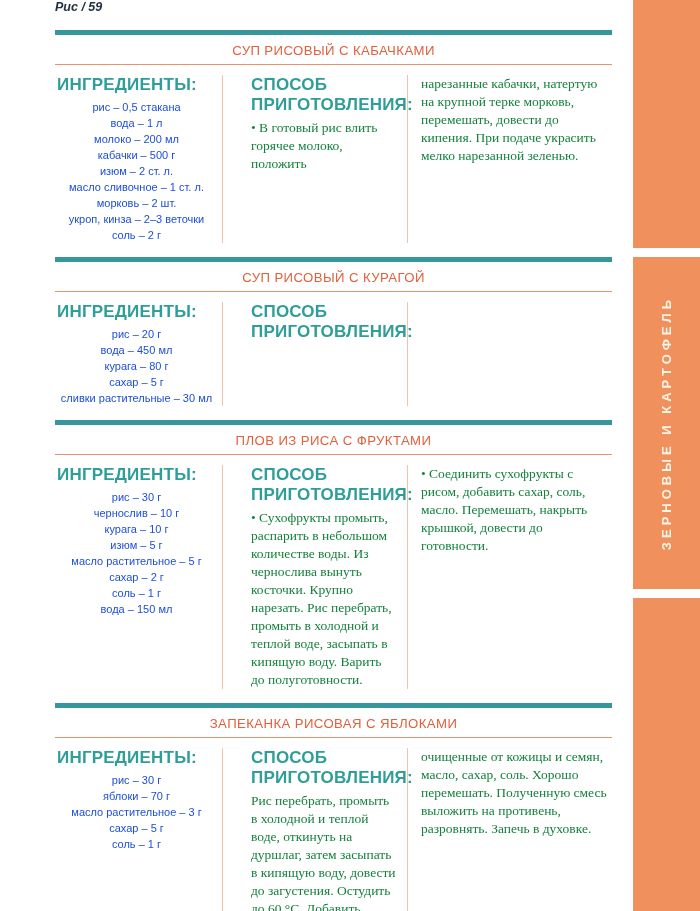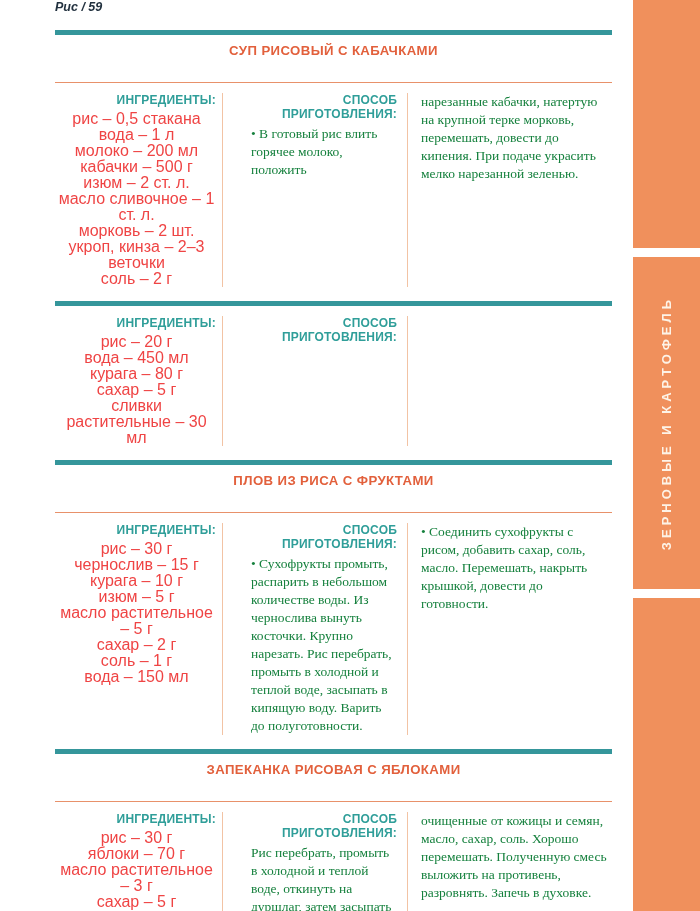--- a/index.html
+++ b/index.html
@@ -17,41 +17,41 @@
     margin-bottom:16px; padding-right:2px;
     text-align:left; font-style:italic; font-size:12.5px; color:#22313f;
   }
   .ph-sec { font-weight:bold; }
   .ph-sep { font-weight:bold; }
   .ph-num { font-weight:bold; }
 
   .recipe { border-top:5px solid #35969b; margin-bottom:10px; }
   .recipe-title {
     margin:0; text-align:center; color:#e2603c;
-    font-size:13.2px; font-weight:bold; letter-spacing:.4px;
-    padding:8px 0 24px; border-bottom:1px solid #e8916a;
+    font-size:13.2px; font-weight:normal; letter-spacing:.4px;
+    padding:8px 0 6px; border-bottom:1px solid #e8916a;
   }
   .recipe-body { display:flex; align-items:stretch; padding:10px 0 4px; }
 
   .col-ing  {
     width:167px; box-sizing:border-box; padding:0 6px 0 2px; text-align:center;
   }
   .col-method {
     width:186px; box-sizing:border-box;
     border-left:1px solid #f2c3a4; border-right:1px solid #f2c3a4;
     padding:0 10px 0 28px;
   }
   .col-cont { flex:1; box-sizing:border-box; padding:0 2px 0 13px; }
 
   .col-header {
-    color:#2f9e99; font-weight:bold; font-size:12px;
-    letter-spacing:.2px; margin-bottom:4px; text-align:right;
+    color:#2f9e99; font-weight:bold; font-size:17px;
+    letter-spacing:.2px; margin-bottom:4px; text-align:left;
   }
 
-  .ing-line { font-size:16px; line-height:16px; color:#ef4444; }
+  .ing-line { font-size:11px; line-height:16px; color:#1d4ed8; }
 
   .method-par {
     font-family:"Liberation Serif", serif;
     font-size:13.5px; line-height:18px; color:#15803d; margin:0;
   }
 
   
   .sidebar {
     position:absolute; top:0; right:0; width:67px; height:911px;
     background:#f0905c;
@@ -101,20 +101,21 @@
             <div class="method-par">• В готовый рис влить горячее молоко, положить</div>
           </div>
       </div>
       <div class="col-cont">
           <div class="method-par">нарезанные кабачки, натертую на крупной терке морковь, перемешать, довести до кипения. При подаче украсить мелко нарезанной зеленью.</div>
         </div>
     </div>
   </section>
 
   <section class="recipe">
+    <h2 class="recipe-title">СУП РИСОВЫЙ С КУРАГОЙ</h2>
     <div class="recipe-body">
       <div class="col-ing">
         <div class="col-header">ИНГРЕДИЕНТЫ:</div>
         <div>
             <div class="ing-line">рис – 20 г</div>
             <div class="ing-line">вода – 450 мл</div>
             <div class="ing-line">курага – 80 г</div>
             <div class="ing-line">сахар – 5 г</div>
             <div class="ing-line">сливки растительные – 30 мл</div>
           </div>
@@ -125,21 +126,21 @@
     </div>
   </section>
 
   <section class="recipe">
     <h2 class="recipe-title">ПЛОВ ИЗ РИСА С ФРУКТАМИ</h2>
     <div class="recipe-body">
       <div class="col-ing">
         <div class="col-header">ИНГРЕДИЕНТЫ:</div>
         <div>
             <div class="ing-line">рис – 30 г</div>
-            <div class="ing-line">чернослив – 15 г</div>
+            <div class="ing-line">чернослив – 10 г</div>
             <div class="ing-line">курага – 10 г</div>
             <div class="ing-line">изюм – 5 г</div>
             <div class="ing-line">масло растительное – 5 г</div>
             <div class="ing-line">сахар – 2 г</div>
             <div class="ing-line">соль – 1 г</div>
             <div class="ing-line">вода – 150 мл</div>
           </div>
       </div>
       <div class="col-method">
         <div class="col-header">СПОСОБ ПРИГОТОВЛЕНИЯ:</div>

